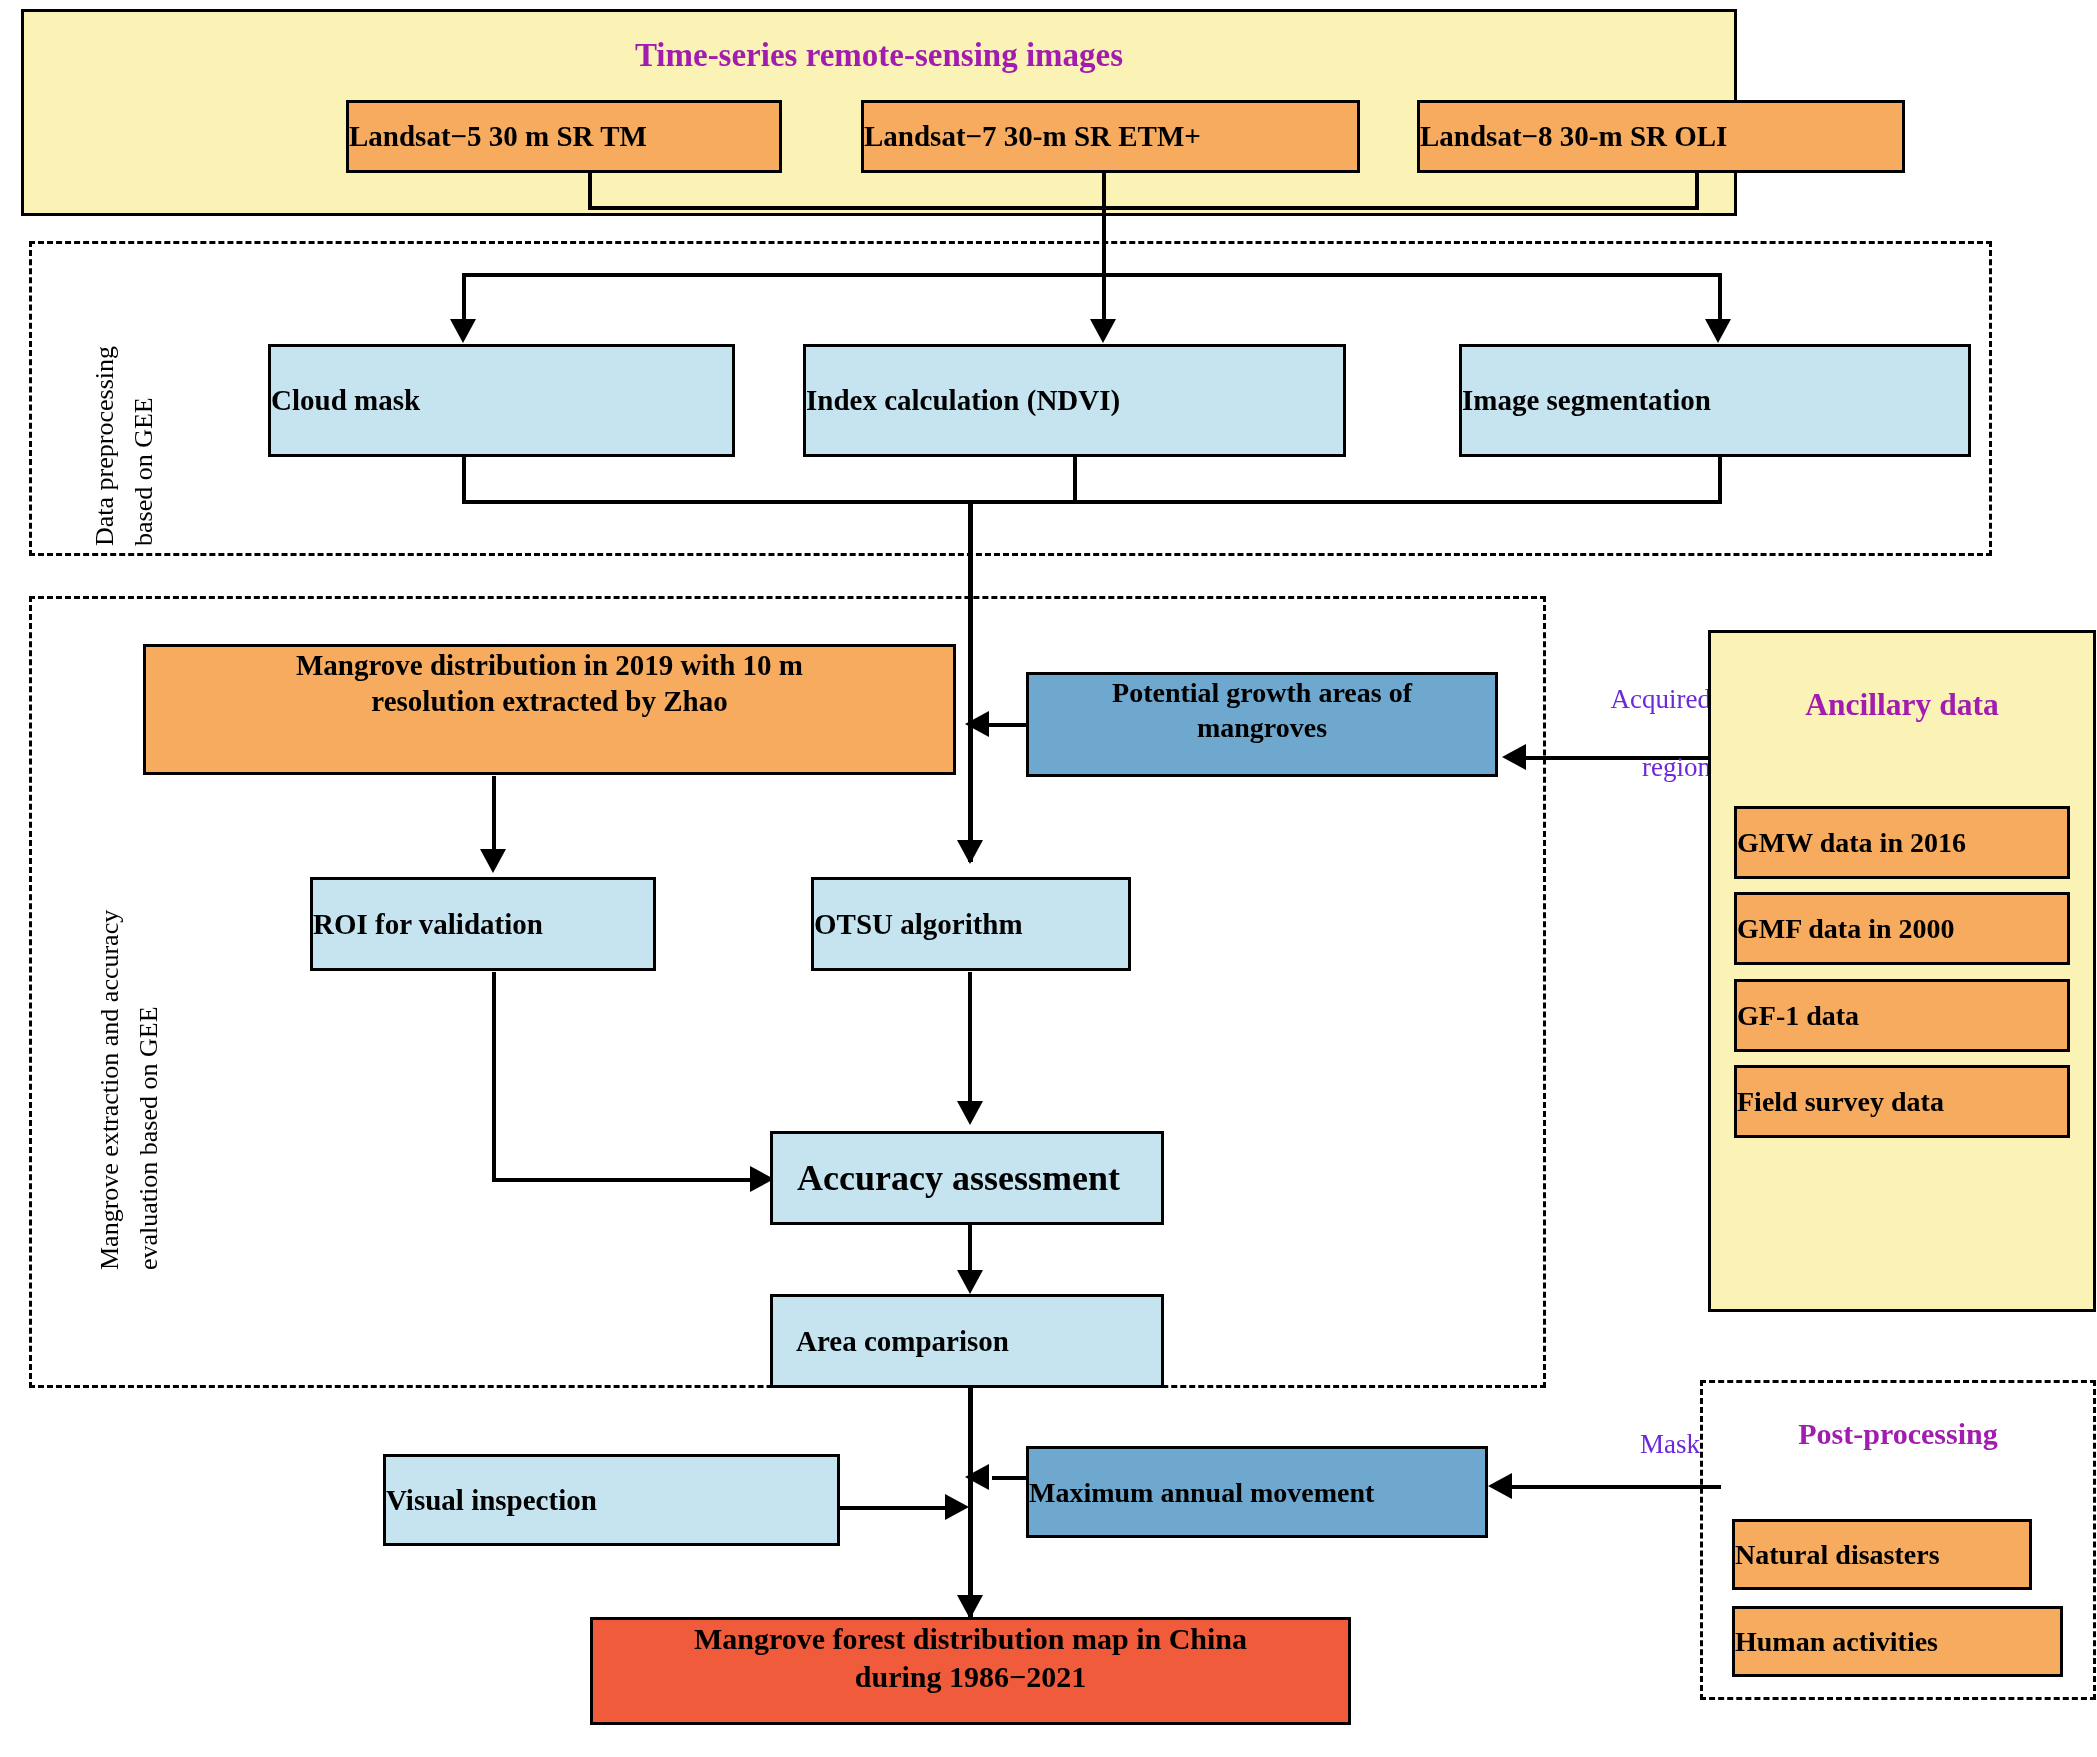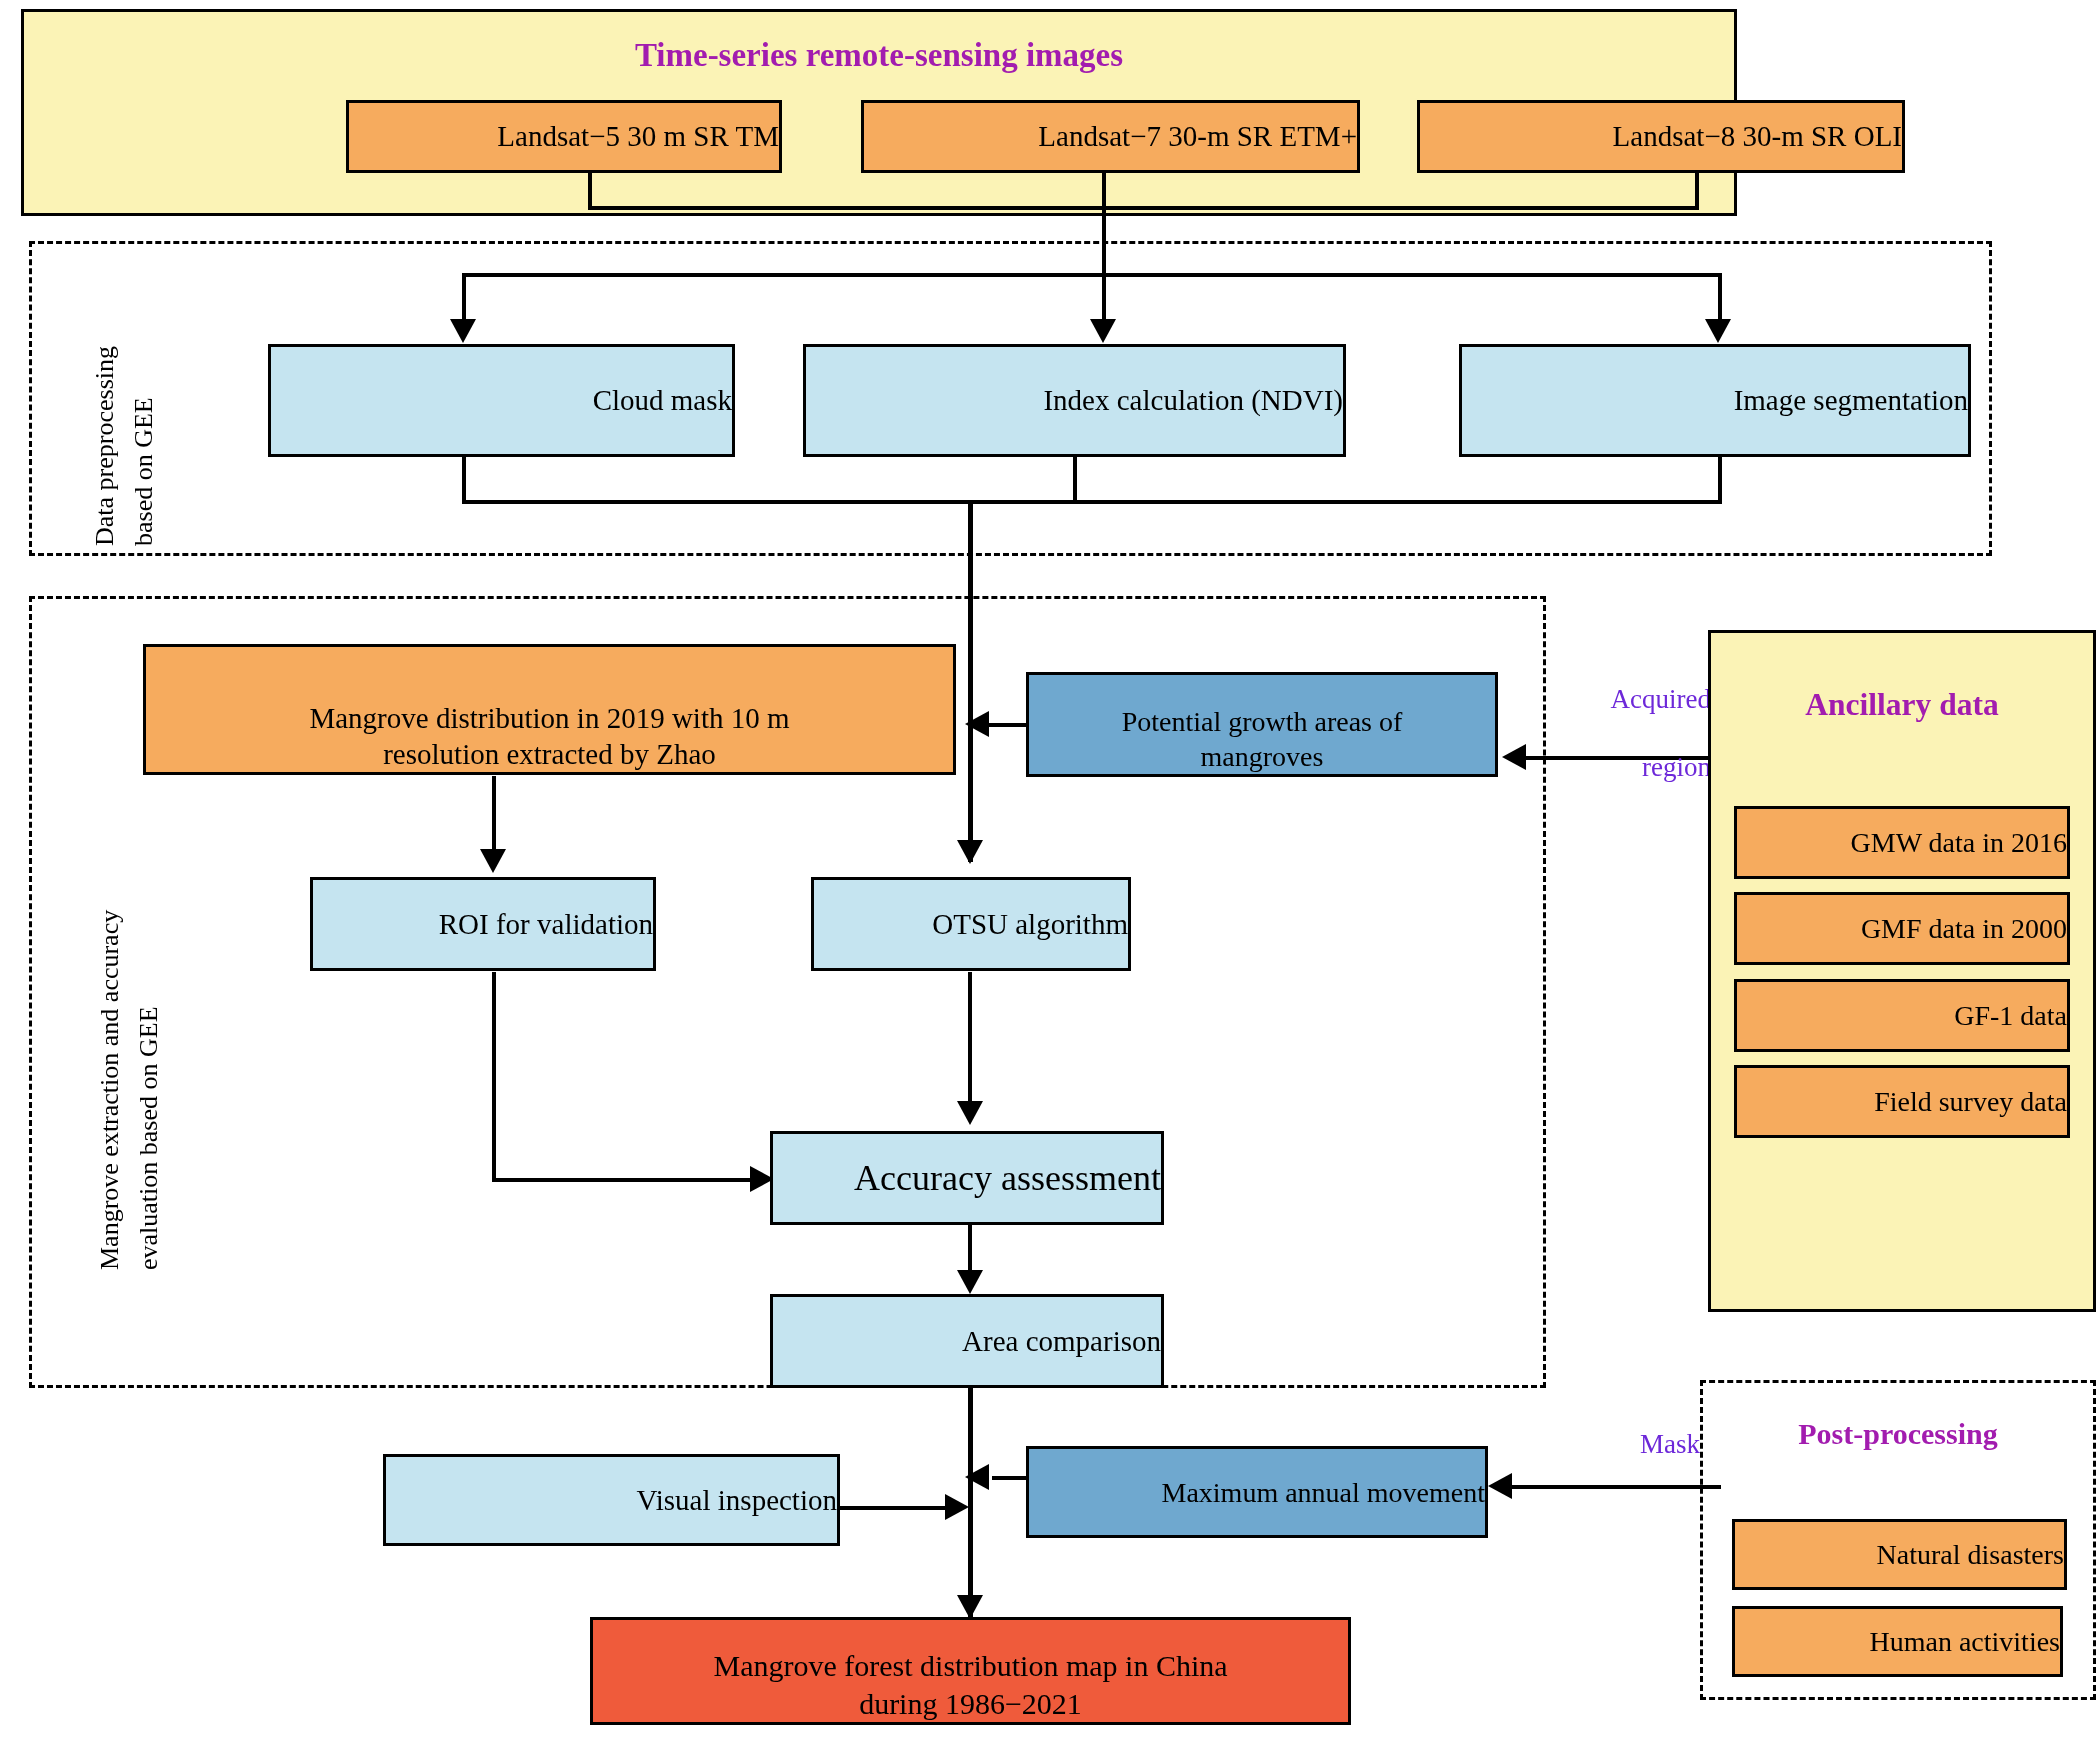--- a/index.html
+++ b/index.html
@@ -2,22 +2,22 @@
 <html style="font-size:8.4px"><head>
 <meta charset="utf-8">
 <title>Mangrove mapping workflow</title>
 <style>
   html,body{margin:0;padding:0;background:#ffffff;}
   body{font-family:"Liberation Serif", serif;}
   #stage{position:relative;width:2097px;height:1758px;background:#fff;overflow:hidden;}
 
   
   .box{position:absolute;box-sizing:border-box;border:3.7px solid #000;
-       display:flex;align-items:center;justify-content:flex-end;text-align:center;
-       line-height:1.25;color:#000;}
+       display:flex;align-items:center;justify-content:flex-start;text-align:center;
+       line-height:1.25;color:#000;font-weight:bold;}
   .orange{background:#f6ab5e;}
   .blue{background:#c5e4f0;}
   .midblue{background:#6fa8cf;}
   .red{background:#ef5b3b;}
 
   .panel{position:absolute;box-sizing:border-box;border:3.7px solid #000;background:#fbf3b6;}
   .dashed{position:absolute;box-sizing:border-box;border:3.7px dashed #000;background:transparent;}
 
   
   .ln{position:absolute;background:#000;}
@@ -164,21 +164,21 @@
     <span>GF-1 data</span>
   </div>
   <div class="box orange" style="left:1734px;top:1065px;width:336px;height:73px;font-size:28px;">
     <span>Field survey data</span>
   </div>
 
   <div class="dashed" style="left:1700px;top:1380px;width:396px;height:320px;"></div>
 
   <div class="title" style="left:1700px;top:1417px;width:396px;font-size:30px;">Post-processing</div>
 
-  <div class="box orange" style="left:1732px;top:1519px;width:335px;height:71px;font-size:28px;">
+  <div class="box orange" style="left:1732px;top:1519px;width:300px;height:71px;font-size:28px;">
     <span>Natural disasters</span>
   </div>
   <div class="box orange" style="left:1732px;top:1606px;width:331px;height:71px;font-size:28px;">
     <span>Human activities</span>
   </div>
 
   <div class="ln hl" style="left:1511px;top:1485px;width:210px;"></div>
   <div class="arrow arr-left" style="left:1488px;top:1473px;"></div>
   <div class="edge-label" style="left:1543px;top:1427px;width:157px;font-size:27px;">Mask</div>
 

